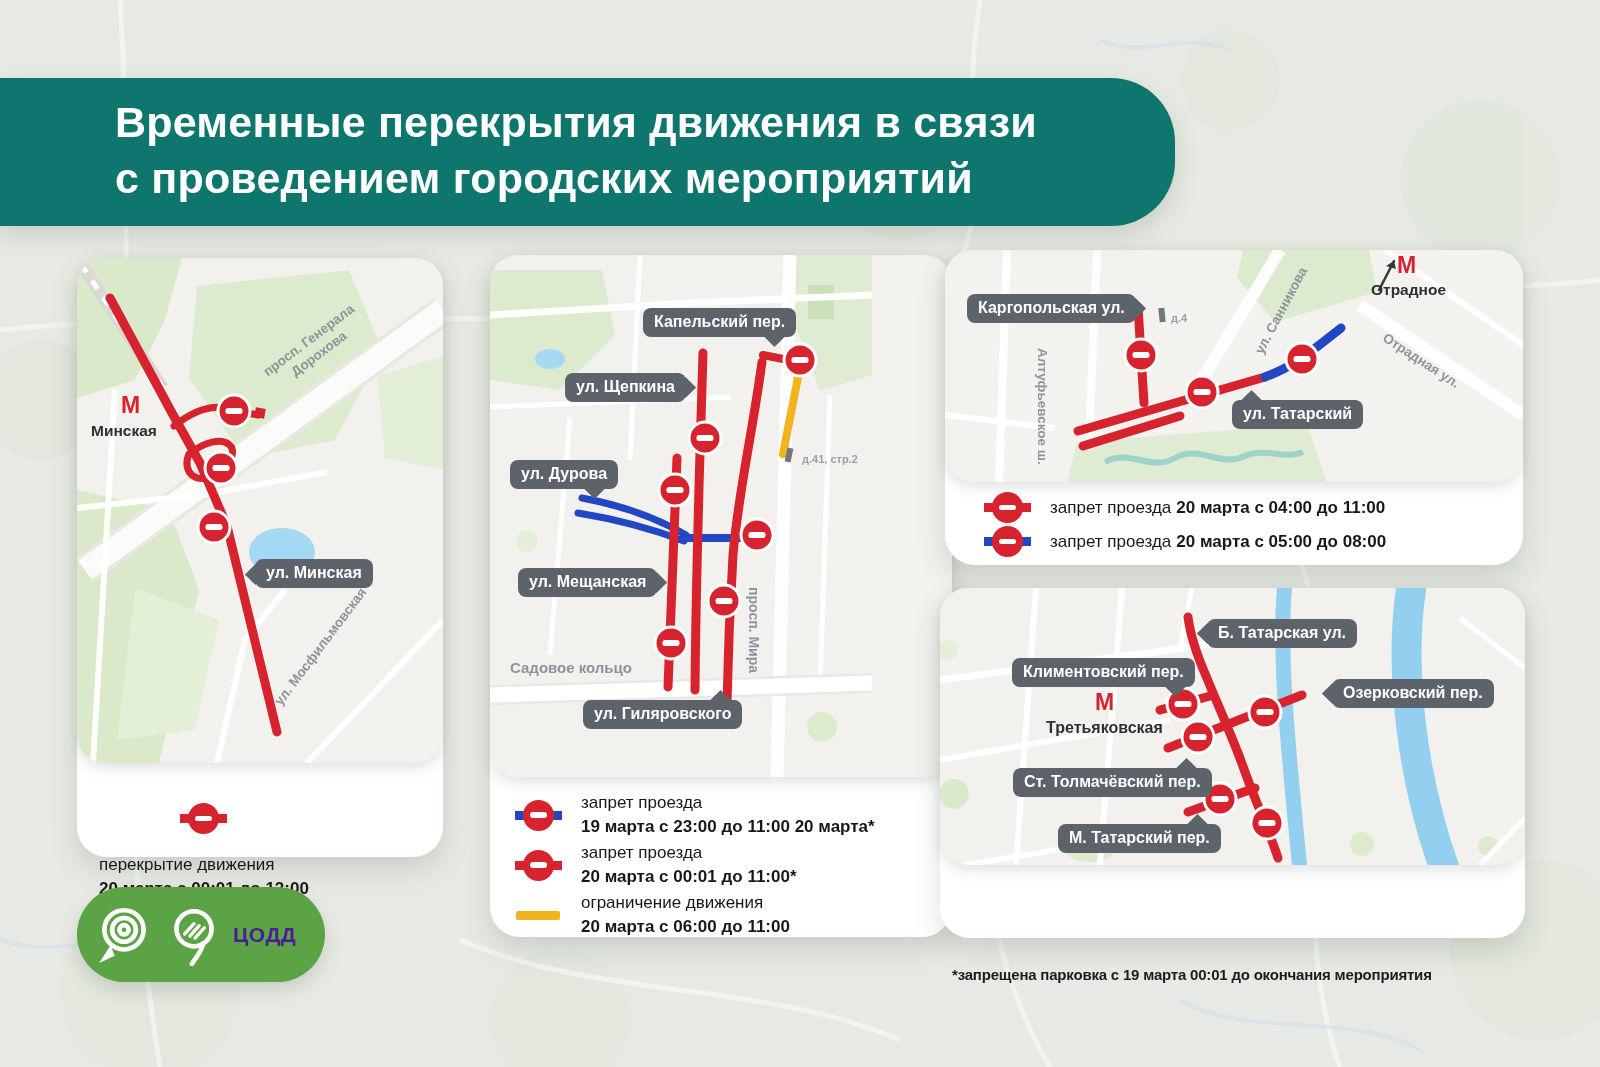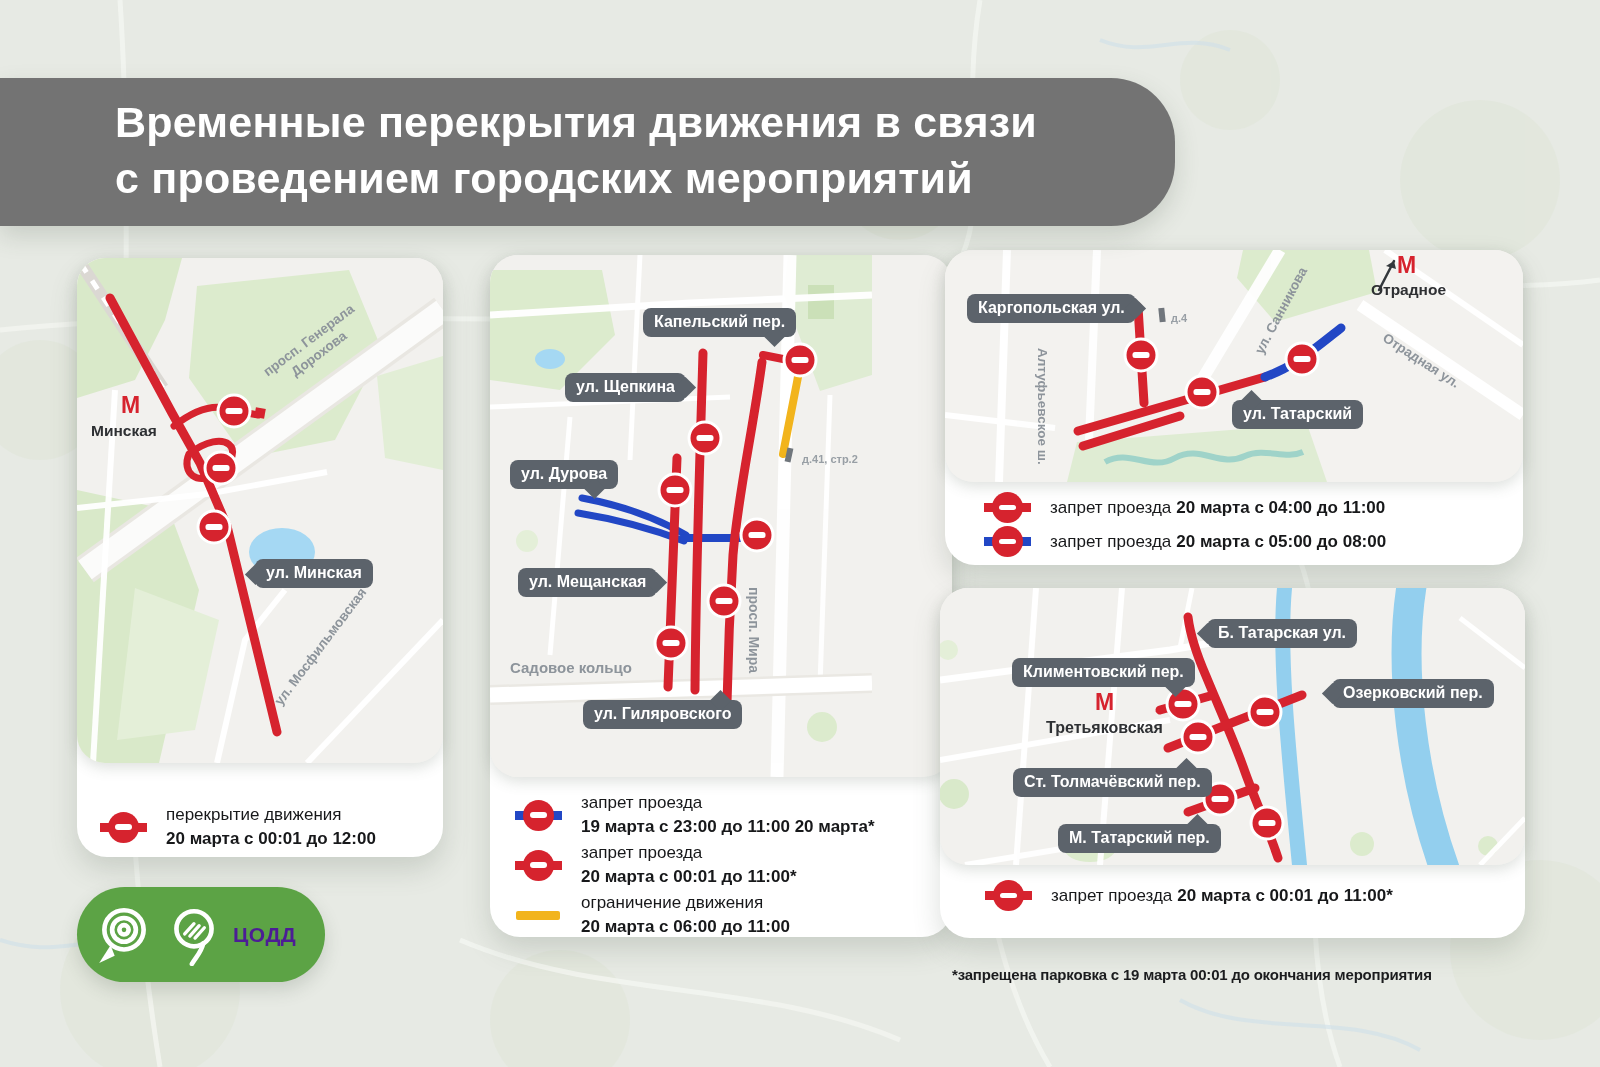--- a/index.html
+++ b/index.html
@@ -1,21 +1,21 @@
 <!DOCTYPE html>
 <html><head>
 <meta charset="utf-8">
 <style>
   html,body{margin:0;padding:0;background:#dfe3dc;}
   .canvas{position:relative;width:1600px;height:1067px;overflow:hidden;
           background:#e7eae4;font-family:"Liberation Sans",sans-serif;}
   
   .bg-svg{position:absolute;left:0;top:0;z-index:0;}
   
-  .banner{position:absolute;left:0;top:78px;width:1175px;height:148px;background:#737373;
+  .banner{position:absolute;left:0;top:78px;width:1175px;height:148px;background:#0f766e;
           border-radius:0 64px 64px 0;box-shadow:0 10px 24px rgba(60,80,60,.18);z-index:3;}
   .banner-title{margin:16px 0 0 115px;color:#fff;font-size:43px;line-height:56px;
                 font-weight:700;letter-spacing:.2px;}
   
   .card{position:absolute;background:#fff;border-radius:30px;
         box-shadow:0 12px 28px rgba(80,95,80,.20);z-index:2;}
   .map{position:absolute;left:0;top:0;width:100%;border-radius:28px;overflow:hidden;
        box-shadow:0 5px 14px rgba(80,95,80,.18);background:#f2f1ee;}
   .map svg{display:block;}
   
@@ -140,21 +140,21 @@
         <span>Дорохова</span>
       </div>
       <div class="badge" style="left:178px;top:301px;">
         <span class="ptr" style="left:-7px;top:8px;"></span>
         <span>ул. Минская</span>
       </div>
       <div class="street" style="left:172px;top:380px;transform:rotate(-53deg);">
         <span>ул. Мосфильмовская</span>
       </div>
     </div>
-    <div class="legend-row" style="left:22px;top:545px;">
+    <div class="legend-row" style="left:22px;top:545px;flex-direction:column;">
       <span class="ne-icon">
         <span class="stub"></span>
         <span class="circ">
             <span class="bar"></span>
           </span>
         <span class="stub"></span>
       </span>
       <span class="legend-text">
         <span class="l1">перекрытие движения</span>
         <span class="l2">20 марта с 00:01 до 12:00</span>
@@ -395,32 +395,20 @@
       <div class="metro-m" style="left:155px;top:103px;">М</div>
       <div class="metro-name" style="left:106px;top:131px;font-size:16px;">Третьяковская</div>
       <div class="badge" style="left:73px;top:180px;">
         <span class="ptr" style="right:18px;top:-7px;"></span>
         <span>Ст. Толмачёвский пер.</span>
       </div>
       <div class="badge" style="left:118px;top:236px;">
         <span class="ptr" style="right:16px;top:-7px;"></span>
         <span>М. Татарский пер.</span>
       </div>
-    </div>
-    <div class="legend-row" style="left:44px;top:292px;">
-      <span class="ne-icon">
-        <span class="stub"></span>
-        <span class="circ">
-            <span class="bar"></span>
-          </span>
-        <span class="stub"></span>
-      </span>
-      <span class="legend-line">
-        <span class="pfx">запрет проезда</span><span class="tm">20 марта с 00:01 до 11:00*</span>
-      </span>
     </div>
   </section>
 
   <div class="logo-pill">
     <svg width="62" height="62" viewBox="0 0 60 60">
       <g stroke="#ffffff" fill="none" stroke-width="4.5">
         <circle cx="30" cy="25" r="19"></circle>
         <circle cx="30" cy="25" r="11.5"></circle>
         <circle cx="30" cy="25" r="4.5"></circle>
       </g>

